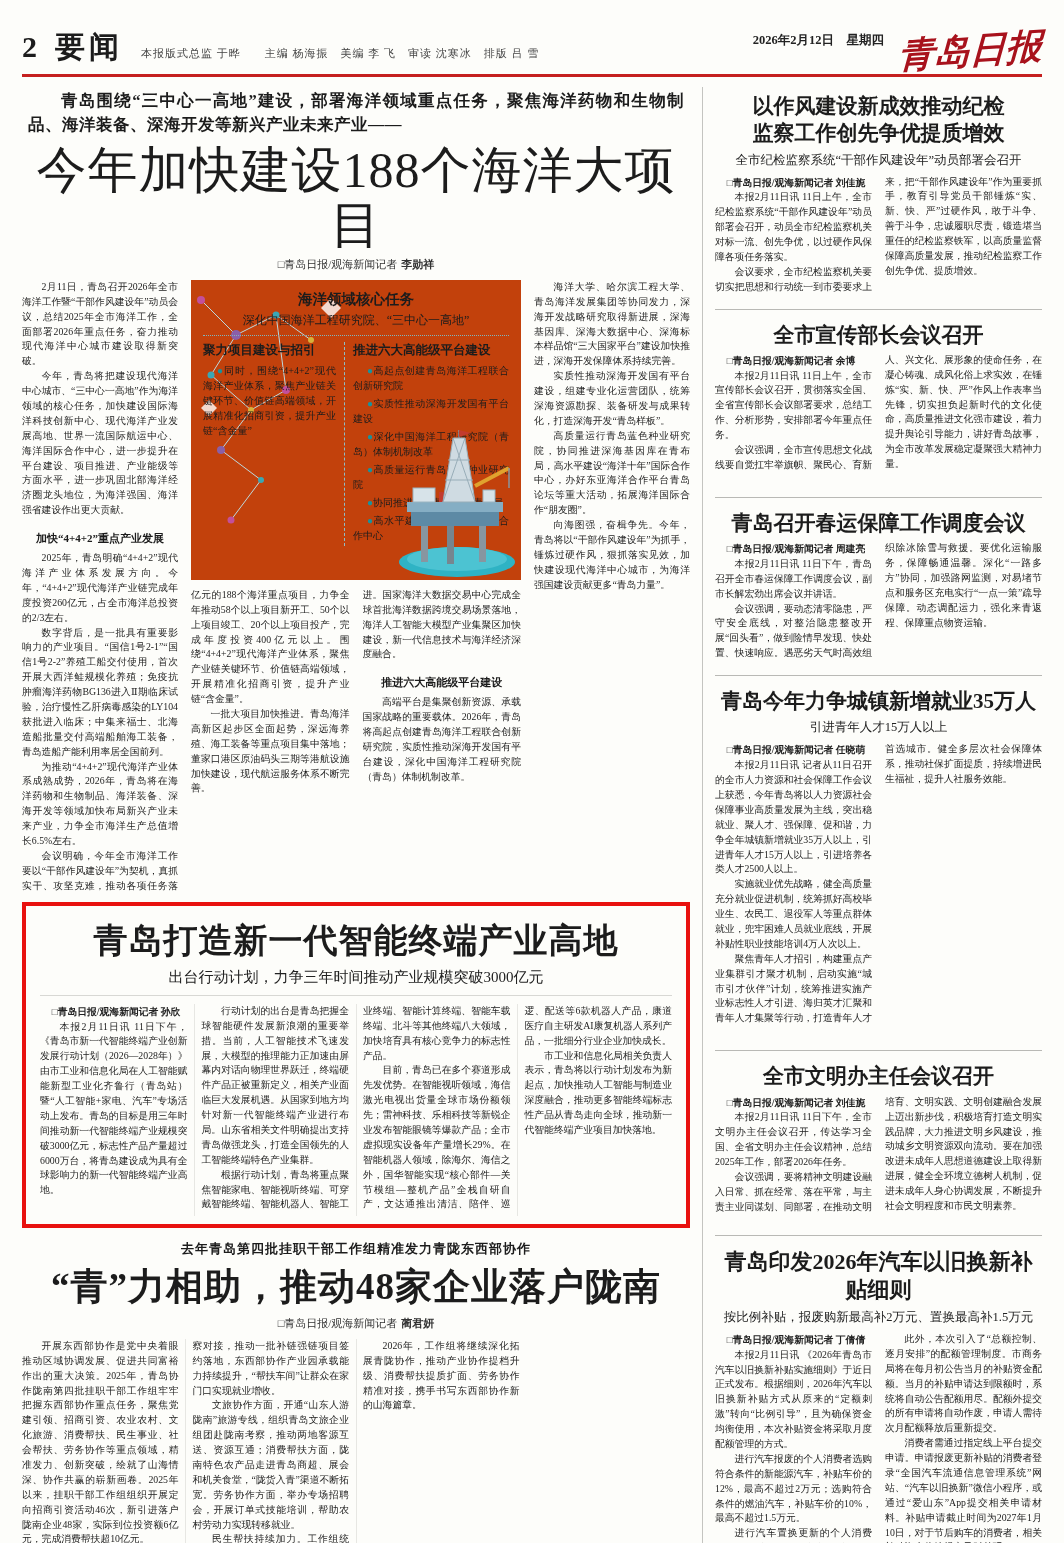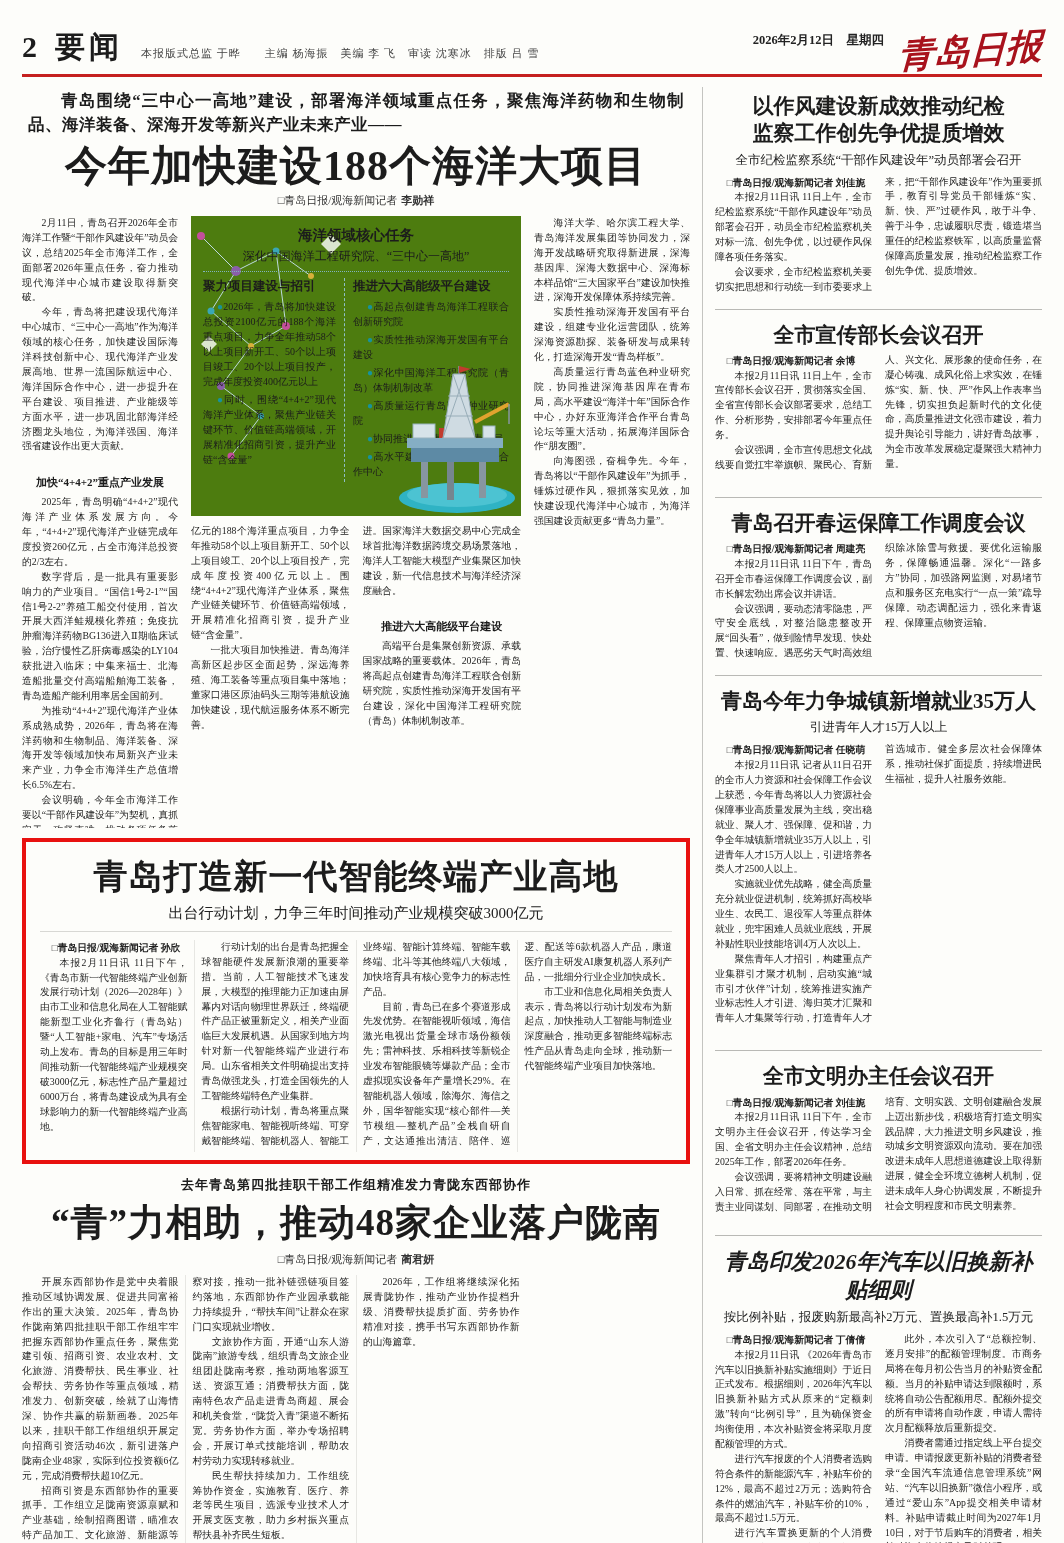--- a/index.html
+++ b/index.html
@@ -23,36 +23,36 @@
     font-family:"DejaVu Serif",serif;}
   
   .content{display:flex;margin-top:10px;}
   .left-col{width:668px;padding-right:12px;}
   .rail{width:332px;border-left:1px solid #c4c4c0;padding-left:12px;}
   
   p{margin:0;}
   .para{font-size:9.8px;line-height:1.52;text-align:justify;text-indent:2em;}
   .cont{text-indent:0;}
   .sec-head{font-size:11px;font-weight:900;text-align:center;text-indent:0;
-    margin:21px 0 5px;}
+    margin:13px 0 5px;}
   .byline-line{font-size:9.8px;line-height:1.6;text-indent:1.2em;font-weight:700;color:#222;}
   .byline-center{font-size:11px;text-align:center;color:#333;margin:4px 0 8px;}
   .byline-center b{margin-left:4px;font-family:Liberation Mono, monospace;}
   
   .kicker{font-size:16.5px;font-weight:700;line-height:1.45;text-align:justify;
     text-indent:2em;letter-spacing:.5px;padding:2px 6px 0;}
-  .main-headline{font-size:42px;font-weight:700;letter-spacing:1px;text-align:center;
+  .main-headline{font-size:50px;font-weight:400;letter-spacing:1px;text-align:center;
     margin:6px 0 2px;line-height:1.1;}
   .ocean-body{display:flex;gap:13px;height:612px;overflow:hidden;margin-top:4px;}
   .o-col{width:156px;overflow:hidden;}
   .o-mid{width:330px;display:flex;flex-direction:column;}
   .o-mid-cols{flex:1;display:flex;gap:13px;overflow:hidden;margin-top:8px;}
   .o-mid-cols .o-col{flex:1;width:auto;}
   
-  .infographic{position:relative;height:300px;background:#4d7c0f;overflow:hidden;
+  .infographic{position:relative;height:300px;background:#c2410c;overflow:hidden;
     padding:10px 12px;box-sizing:border-box;}
   .ig-title{font-size:14.5px;font-weight:900;text-align:center;position:relative;}
   .ig-subtitle{font-size:12px;text-align:center;margin-top:3px;position:relative;
     border-bottom:1px dotted #7fb4bd;padding-bottom:6px;}
   .ig-cols{display:flex;margin-top:6px;position:relative;}
   .ig-left{width:46%;padding-right:8px;border-right:1px dashed #8fbec6;}
   .ig-right{width:54%;padding-left:8px;}
   .ig-head{font-size:12.5px;font-weight:900;margin-bottom:4px;}
   .bullet{font-size:10px;line-height:1.5;text-align:justify;text-indent:1.4em;margin-bottom:3px;}
   .bullet::first-letter{color:#17929e;}
@@ -73,21 +73,21 @@
     column-rule:1px solid #e7e7e3;margin-top:6px;}
   
   .rail-art{padding:6px 0 10px;}
   .rail-art + .rail-art{border-top:1px solid #b9b9b5;margin-top:2px;padding-top:12px;}
   .rail-headline{font-size:21px;font-weight:900;text-align:center;line-height:1.3;
     white-space:pre-line;margin:0 0 4px;}
   .rail-subhead{font-size:12.5px;text-align:center;margin-bottom:6px;color:#222;}
   .rail-body{overflow:hidden;columns:2;column-gap:13px;column-fill:auto;}
   .h-a1{height:122px;} .h-a2{height:132px;} .h-a3{height:122px;}
   .h-a4{height:296px;} .h-a5{height:128px;} .h-car{height:306px;}
-  .car-headline{font-size:22px;font-style:italic;}
+  .car-headline{font-size:22px;}
 </style>
 </head>
 <body>
 
 <div class="page">
 
   <header>
     <div class="ph-left">
       <span class="page-no">2</span>
       <span class="section-name">要闻</span>
@@ -139,21 +139,20 @@
                   <polygon points="140,18 150,28 140,38 130,28" fill="#ffffff" opacity="0.8"></polygon>
                   <polygon points="18,120 26,128 18,136 10,128" fill="#ffffff" opacity="0.8"></polygon>
                 </g>
               </svg>
               <p class="ig-title">海洋领域核心任务</p>
               <p class="ig-subtitle">深化中国海洋工程研究院、“三中心一高地”</p>
               <div class="ig-cols">
                 <div class="ig-left">
                   <p class="ig-head">聚力项目建设与招引</p>
                   <div>
-                      <p class="bullet">●2026年，青岛将加快建设总投资2100亿元的188个海洋重点项目，力争全年推动58个以上项目新开工、50个以上项目竣工、20个以上项目投产，完成年度投资400亿元以上</p>
                       <p class="bullet">●同时，围绕“4+4+2”现代海洋产业体系，聚焦产业链关键环节、价值链高端领域，开展精准化招商引资，提升产业链“含金量”</p>
                     </div>
                 </div>
                 <div class="ig-right">
                   <p class="ig-head">推进六大高能级平台建设</p>
                   <div>
                       <p class="bullet">●高起点创建青岛海洋工程联合创新研究院</p>
                       <p class="bullet">●实质性推动深海开发国有平台建设</p>
                       <p class="bullet">●深化中国海洋工程研究院（青岛）体制机制改革</p>
                       <p class="bullet">●高质量运行青岛蓝色种业研究院</p>

